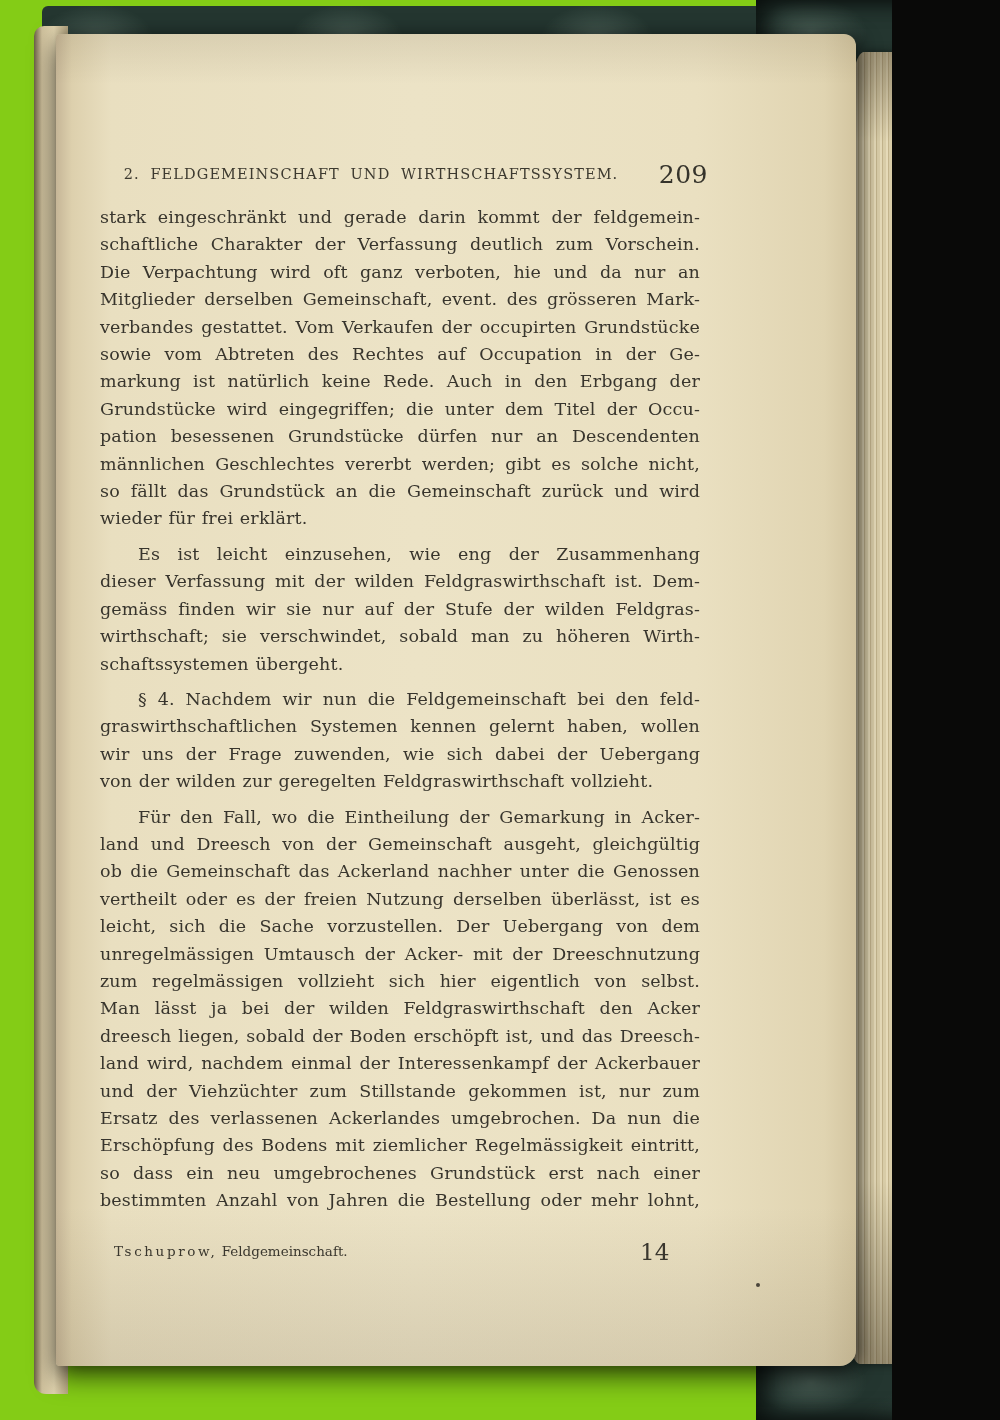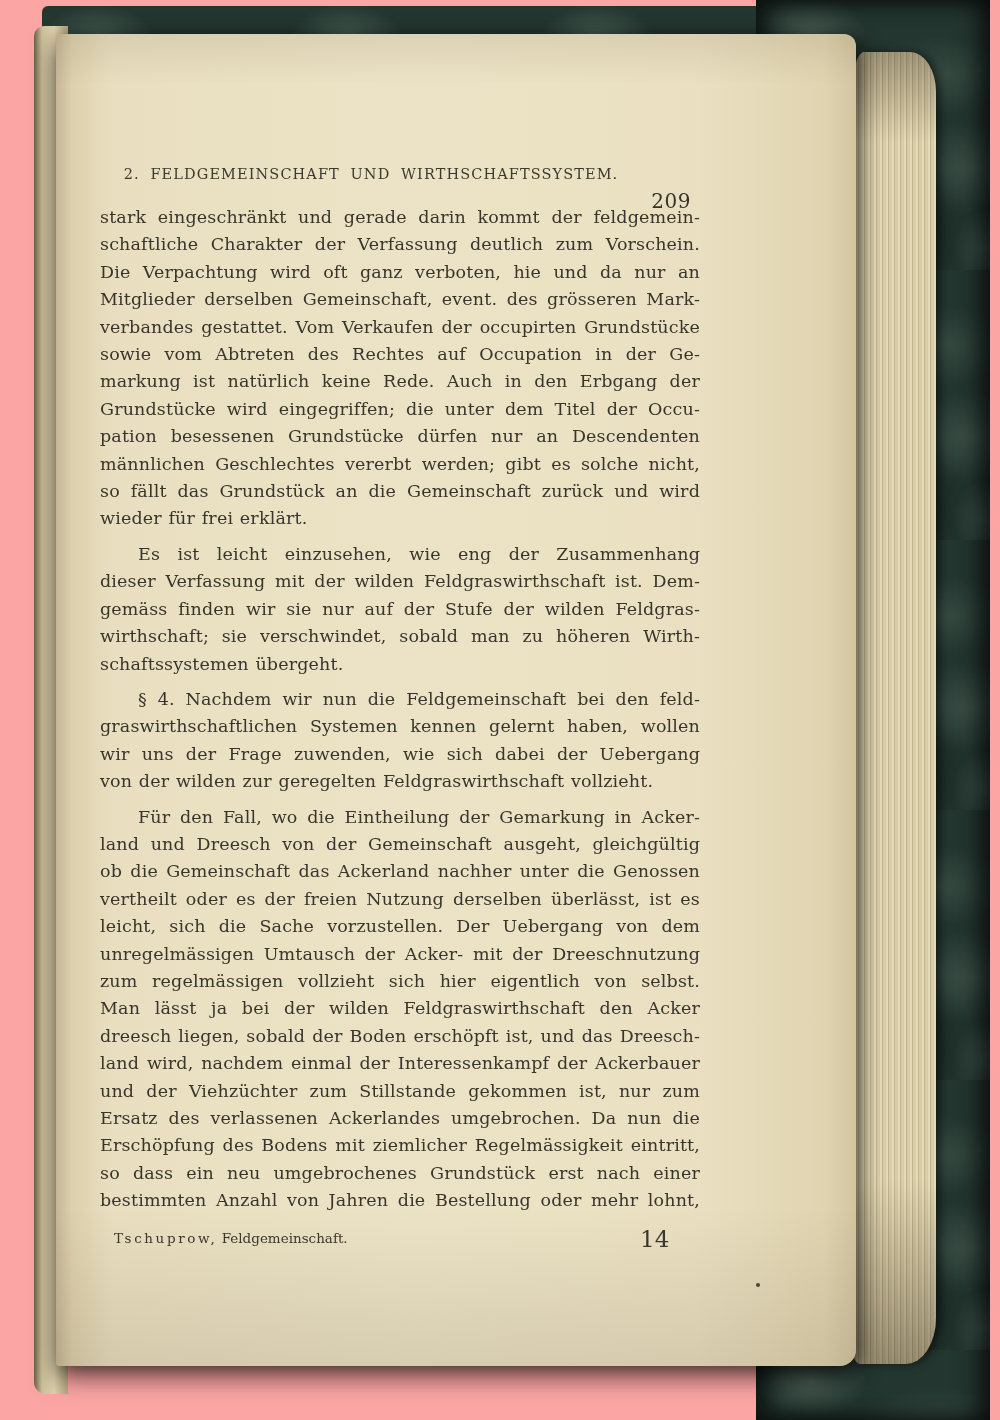--- a/index.html
+++ b/index.html
@@ -1,20 +1,20 @@
 <!DOCTYPE html>
 <html><head>
 <meta charset="utf-8">
 <style>
   html,body{margin:0;padding:0;background:#090908;}
   .scene{
     position:relative;
-    width:1000px;height:1420px;
+    width:892px;height:1420px;
     overflow:hidden;
-    background:#fca5a5;
+    background:#84cc16;
     font-family:"DejaVu Serif","Liberation Serif",serif;
     text-decoration:underline;
   }
   
   .marble{
     position:absolute;
     background-color:#243630;
     background-image:
       radial-gradient(ellipse 90px 55px at 22% 12%, rgba(150,175,160,0.30), transparent 62%),
       radial-gradient(ellipse 130px 65px at 72% 28%, rgba(95,125,110,0.30), transparent 60%),
@@ -66,34 +66,34 @@
     position:relative;height:30px;margin-bottom:14px;
   }
   .running-title{
     position:absolute;left:0;right:58px;top:6px;
     text-align:center;
     font-size:14.5px;letter-spacing:1.1px;word-spacing:5px;
     color:#3c392f;
     white-space:nowrap;
   }
   .page-number{
-    position:absolute;right:17px;top:0;
-    font-size:20px;letter-spacing:0.5px;color:#35332b;margin-top:29px;
+    position:absolute;right:0;top:0;
+    font-size:25px;letter-spacing:0.5px;color:#35332b;
   }
   .body-text{font-size:17.5px;line-height:27.4px;letter-spacing:0.15px;word-spacing:1px;}
   .paragraph{margin:8px;}
   .line{
     text-align:justify;
     text-align-last:justify;
     white-space:normal;
   }
   .line.indent{padding-left:38px;}
   .line.last-line{text-align-last:left;}
   .footer-row{
-    position:relative;height:24px;margin-top:11px;
+    position:relative;height:24px;margin-top:24px;
     font-size:13.5px;color:#3a372e;
   }
   .signature{position:absolute;left:22px;top:4px;}
   .signature .spaced{letter-spacing:2.6px;}
   .sheet-number{position:absolute;left:548px;top:0;font-size:23px;}
   .speck{position:absolute;left:700px;top:1249px;width:4px;height:4px;border-radius:50%;background:#4a453a;}
 </style>
 </head>
 <body>
 

